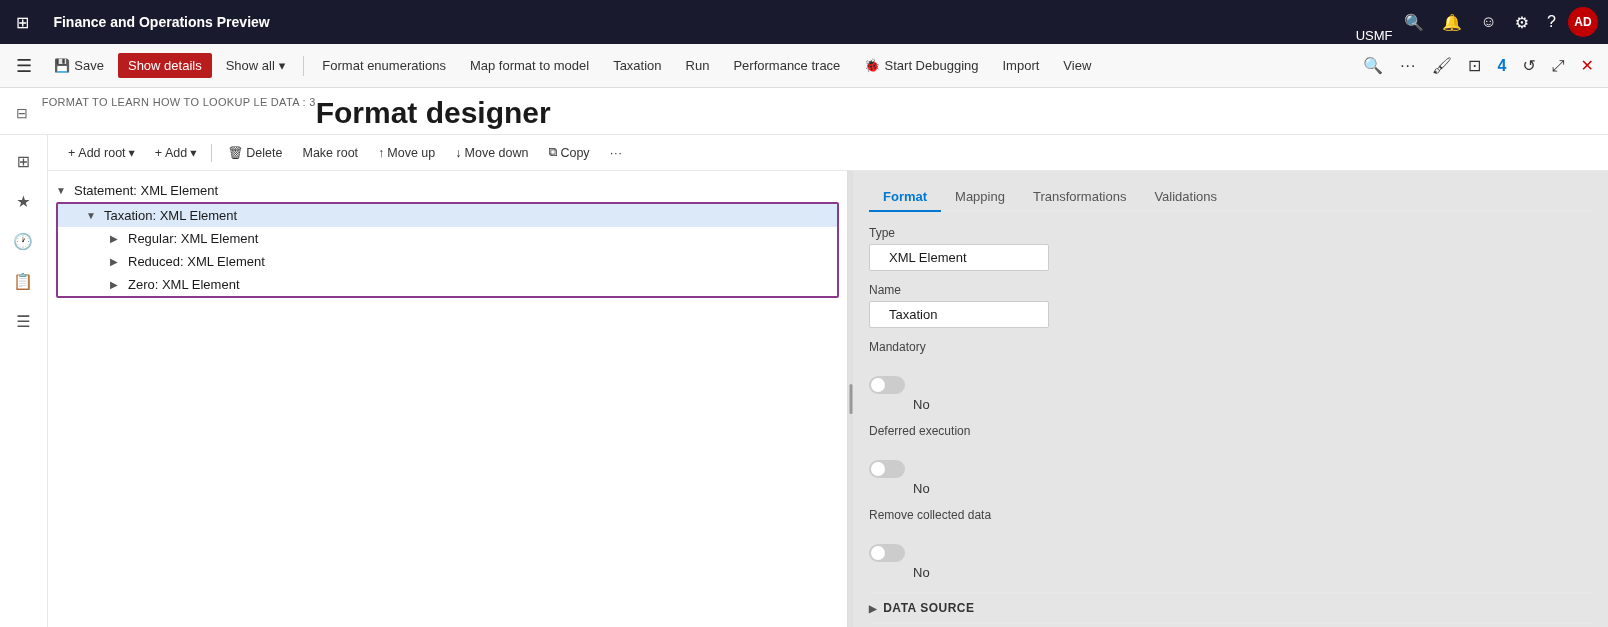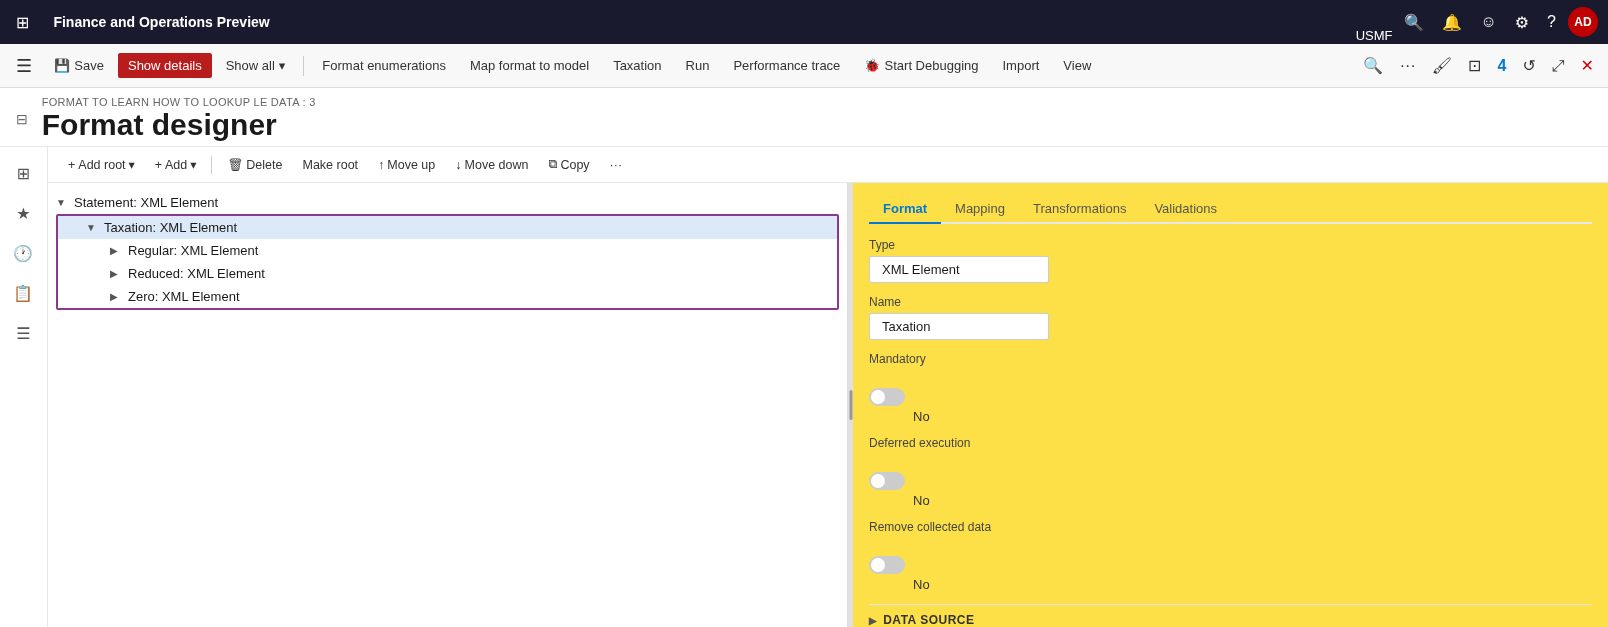--- a/index.html
+++ b/index.html
@@ -54,21 +54,21 @@
     
     .page-header {
       padding: 8px 16px 4px 16px;
       border-bottom: 1px solid #e8e8e8;
       background: #fff;
       display: flex;
       align-items: center;
       gap: 10px;
     }
     .filter-icon { color: #666; font-size: 14px; margin-right: 4px; }
-    .page-header-text { display: flex; flex-direction: column; }
+    .page-header-text { display: flex; flex-direction: row; }
     .page-subtitle { font-size: 11px; color: #666; text-transform: uppercase; letter-spacing: 0.3px; }
     .page-title { font-size: 30px; font-weight: 600; color: #1a1a1a; }
 
     
     .content-split {
       display: flex;
       flex: 1;
       overflow: hidden;
     }
 
@@ -164,21 +164,21 @@
       height: 30px;
       background: #999;
       border-radius: 2px;
     }
 
     
     .properties-panel {
       flex: 1;
       overflow: auto;
       padding: 12px 16px;
-      background: #fde047;
+      background: #e5e5e5;
     }
     .prop-tabs {
       display: flex;
       gap: 0;
       border-bottom: 2px solid #e8e8e8;
       margin-bottom: 14px;
     }
     .prop-tab {
       padding: 6px 14px;
       font-size: 13px;
@@ -187,21 +187,21 @@
       border-bottom: 2px solid transparent;
       margin-bottom: -2px;
       white-space: nowrap;
     }
     .prop-tab.active { color: #0078d4; border-bottom-color: #0078d4; font-weight: 600; }
 
     .prop-field { margin-bottom: 12px; }
     .prop-label { font-size: 12px; color: #444; margin-bottom: 4px; }
     .prop-input {
       width: 180px;
-      padding: 5px 12px;
+      padding: 5px 19px;
       border: 1px solid #ccc;
       border-radius: 2px;
       font-size: 13px;
       color: #1a1a1a;
       background: #fff;
     }
 
     .toggle-row {
       display: flex; align-items: center; gap: 8px;
       margin-bottom: 12px;

